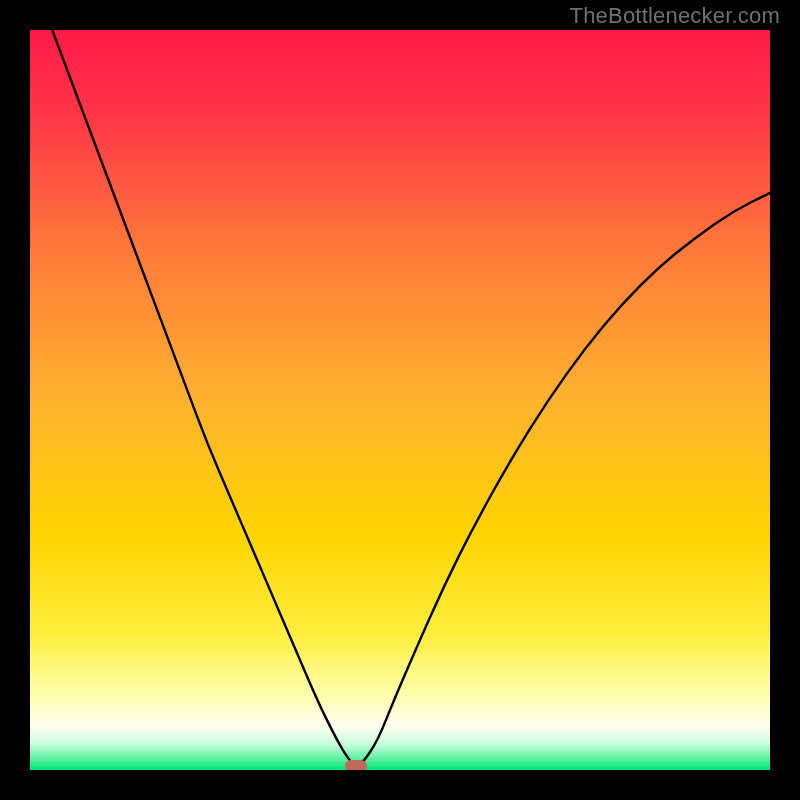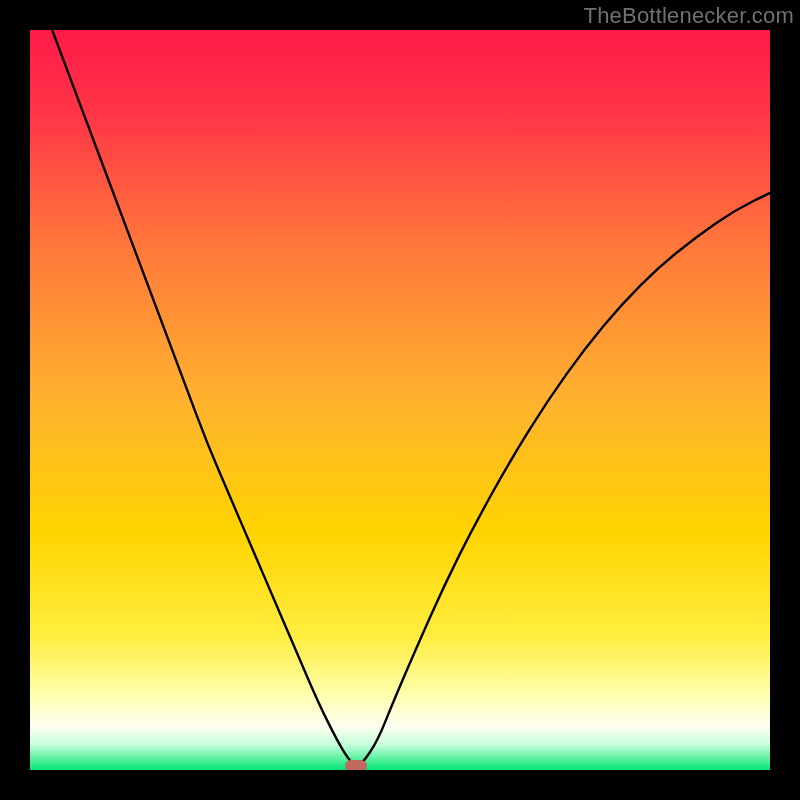--- a/index.html
+++ b/index.html
@@ -24,21 +24,21 @@
     height: 740px;
     overflow: hidden;
   }
   .plot-area svg {
     position: absolute;
     inset: 0;
   }
   .watermark {
     position: absolute;
     top: 3px;
-    right: 6px;
+    right: 20px;
     font-size: 22px;
     font-weight: 500;
     color: #707070;
     letter-spacing: 0.2px;
   }
   .marker {
     position: absolute;
     width: 22px;
     height: 12px;
     border-radius: 6px;

